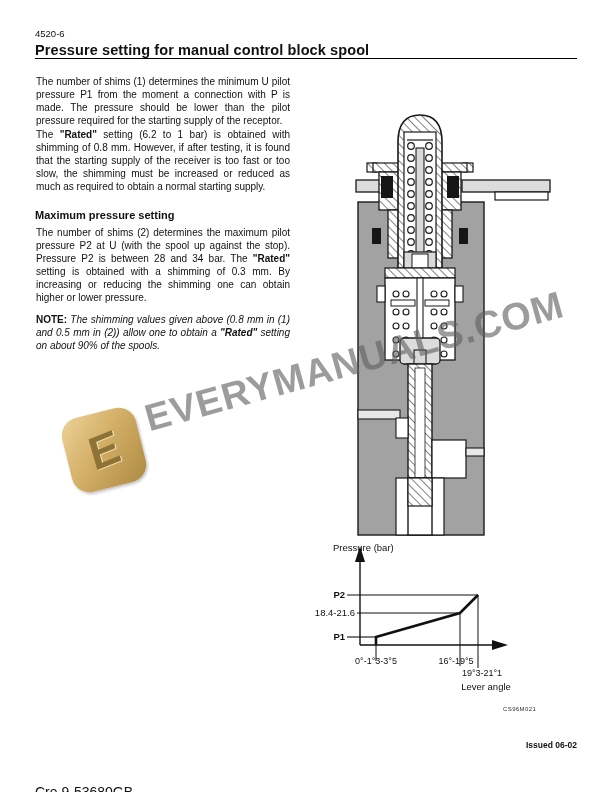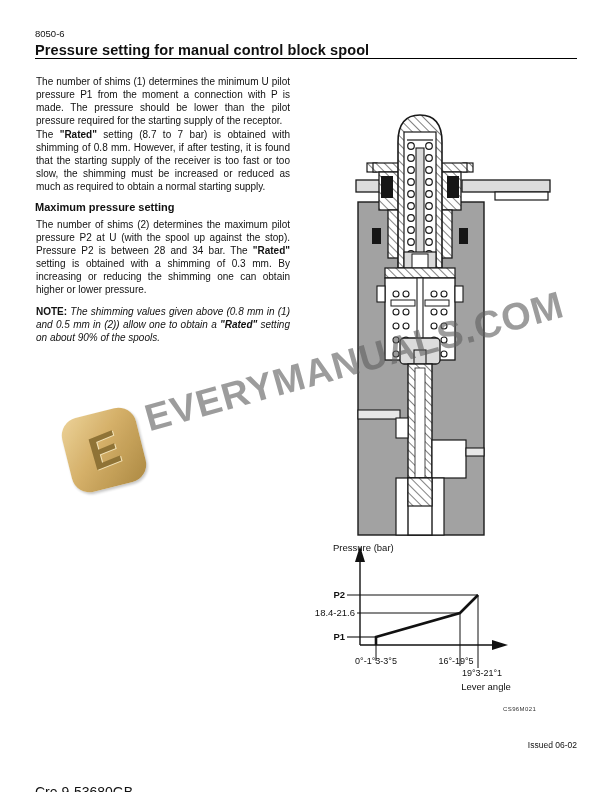--- a/index.html
+++ b/index.html
@@ -7,28 +7,28 @@
     width:612px;height:792px;position:relative;background:#ffffff;
     font-family:"Liberation Sans","DejaVu Sans",sans-serif;color:#111;
     overflow:hidden;
   }
   .abs{position:absolute;}
   #page-number{left:35px;top:28px;font-size:9.5px;}
   #title-block{left:35px;top:42px;width:542px;border-bottom:1.4px solid #000;}
   #title-block h1{margin:0;font-size:14.5px;font-weight:bold;letter-spacing:.1px;}
   #text-col{left:35px;top:74px;width:256px;}
   #text-col h2{margin:0 0 5px 0;font-size:11px;font-weight:bold;}
-  #text-col h2.second{margin-top:8px;}
+  #text-col h2.second{margin-top:16px;}
   #text-col p{margin:1px;font-size:10px;line-height:13px;text-align:justify;}
   #text-col p.note{margin-top:9px;}
   #diagram-svg{left:295px;top:100px;}
   #chart-svg{left:295px;top:535px;}
   #figure-code{left:503px;top:706px;font-size:6px;color:#333;letter-spacing:.4px;}
   #footer-left{left:35px;top:784px;font-size:14px;}
-  #footer-right{right:35px;top:740px;font-size:8.5px;}
+  #footer-right{right:35px;top:740px;font-size:8.5px;font-weight:bold;}
   .chart-label{font-family:"Liberation Sans","DejaVu Sans",sans-serif;fill:#111;}
   
   #watermark{left:0;top:0;width:612px;height:792px;pointer-events:none;z-index:5;}
   #wm-text{
     position:absolute;left:146px;top:398px;width:470px;
     transform:rotate(-15.5deg);transform-origin:0 50%;
     font-size:38px;font-weight:bold;letter-spacing:1px;
     color:rgba(95,95,95,0.62);white-space:nowrap;
   }
   #wm-logo{
@@ -41,29 +41,29 @@
   #wm-logo .glyph{
     font-size:46px;font-weight:bold;color:#8a6c2c;
     transform:rotate(-8deg) skewX(-6deg);
     text-shadow:1px 1px 0 #f3e2b4;
     font-family:"Liberation Sans","DejaVu Sans",sans-serif;
   }
 </style>
 </head>
 <body>
 
-<div class="abs" id="page-number">8050-6</div>
+<div class="abs" id="page-number">4520-6</div>
 
 <div class="abs" id="title-block">
   <h1>Pressure setting for manual control block spool</h1>
 </div>
 
 <div class="abs" id="text-col">
   <p><span>The number of shims (1) determines the minimum U pilot pressure P1 from the moment a connection with P is made. The pressure should be lower than the pilot pressure required for the starting supply of the receptor.</span></p>
-  <p><span>The </span><span style="font-weight: bold;">"Rated"</span><span> setting (8.7 to 7 bar) is obtained with shimming of 0.8 mm. However, if after testing, it is found that the starting supply of the receiver is too fast or too slow, the shimming must be increased or reduced as much as required to obtain a normal starting supply.</span></p>
+  <p><span>The </span><span style="font-weight: bold;">"Rated"</span><span> setting (6.2 to 1 bar) is obtained with shimming of 0.8 mm. However, if after testing, it is found that the starting supply of the receiver is too fast or too slow, the shimming must be increased or reduced as much as required to obtain a normal starting supply.</span></p>
   <h2 class="second">Maximum pressure setting</h2>
   <p><span>The number of shims (2) determines the maximum pilot pressure P2 at U (with the spool up against the stop). Pressure P2 is between 28 and 34 bar. The </span><span style="font-weight: bold;">"Rated"</span><span> setting is obtained with a shimming of 0.3 mm. By increasing or reducing the shimming one can obtain higher or lower pressure.</span></p>
   <p class="note"><span style="font-weight: bold;">NOTE: </span><span style="font-style: italic;">The shimming values given above (0.8 mm in (1) and 0.5 mm in (2)) allow one to obtain a </span><span style="font-weight: bold; font-style: italic;">"Rated"</span><span style="font-style: italic;"> setting on about 90% of the spools.</span></p>
 </div>
 
 <svg class="abs" id="diagram-svg" width="300" height="445" viewBox="0 0 300 445">
   <defs>
     <pattern id="hatch" width="6" height="6" patternUnits="userSpaceOnUse" patternTransform="rotate(-45)">
       <rect width="6" height="6" fill="#ffffff"></rect>
       <line x1="0" y1="0" x2="0" y2="6" stroke="#1a1a1a" stroke-width="1.1"></line>

